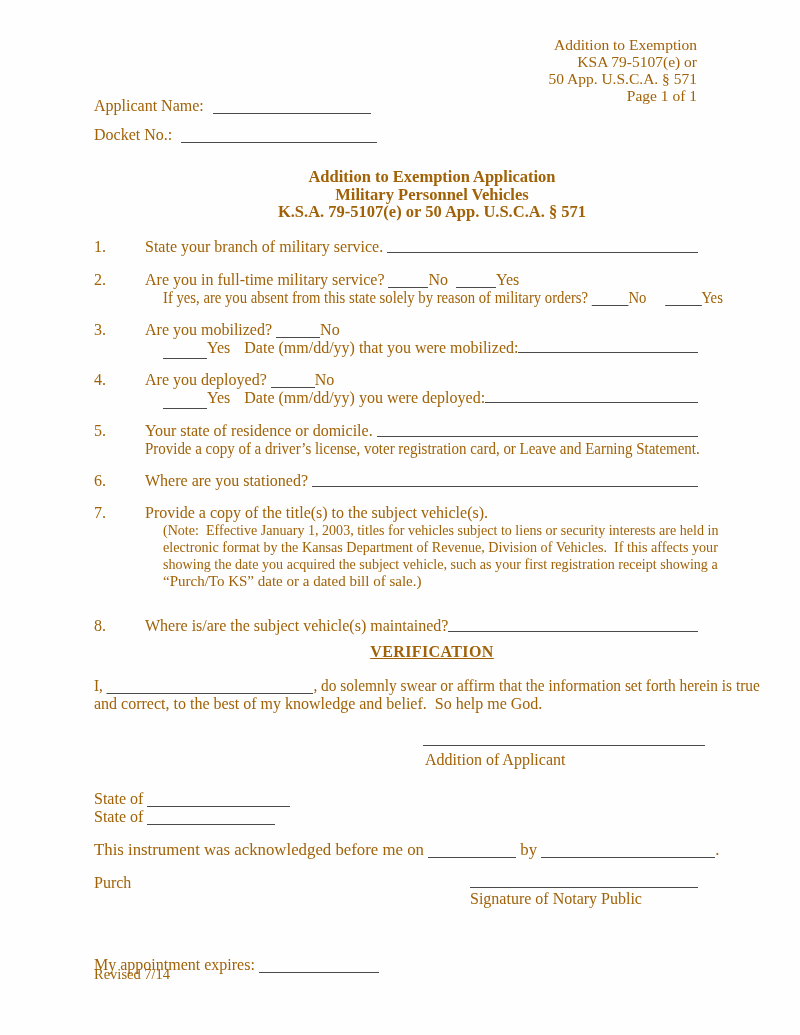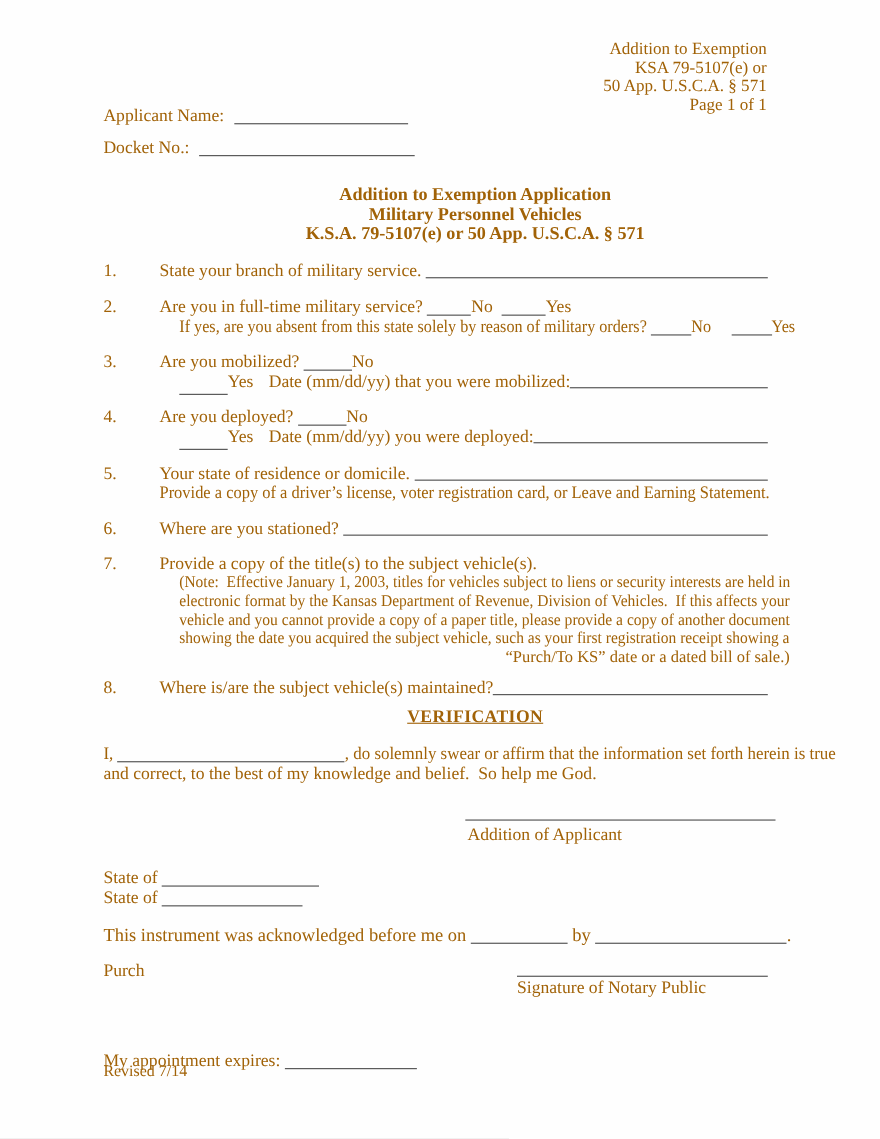--- a/index.html
+++ b/index.html
@@ -149,26 +149,23 @@
     <div class="qb">
       <div>Provide a copy of the title(s) to the subject vehicle(s).</div>
       <div class="ind note" style="width:555px;">
         <div style="width:555px;">
             <span class="fit" style="transform: scaleX(0.9375);">(Note:&nbsp; Effective January 1, 2003, titles for vehicles subject to liens or security interests are held in</span>
           </div>
         <div style="width:555px;">
             <span class="fit" style="transform: scaleX(0.942275);">electronic format by the Kansas Department of Revenue, Division of Vehicles.&nbsp; If this affects your</span>
           </div>
         <div style="width:555px;">
-            <span class="fit" style="transform: scaleX(0.943878);">vehicle and you cannot provide a copy of a paper title, please provide a copy of another document</span>
-          </div>
-        <div style="width:555px;">
             <span class="fit" style="transform: scaleX(0.939086);">showing the date you acquired the subject vehicle, such as your first registration receipt showing a</span>
           </div>
-        <div style="width:555px;text-align:right;">
+        <div style="width:555px;">
             <span class="fit">“Purch/To KS” date or a dated bill of sale.)</span>
           </div>
       </div>
     </div>
   </div>
 
   <div class="abs q" style="top:617px; left:94px; width:604px;">
     <div class="qn">8.</div>
     <div class="qb">
       <div class="fline">

